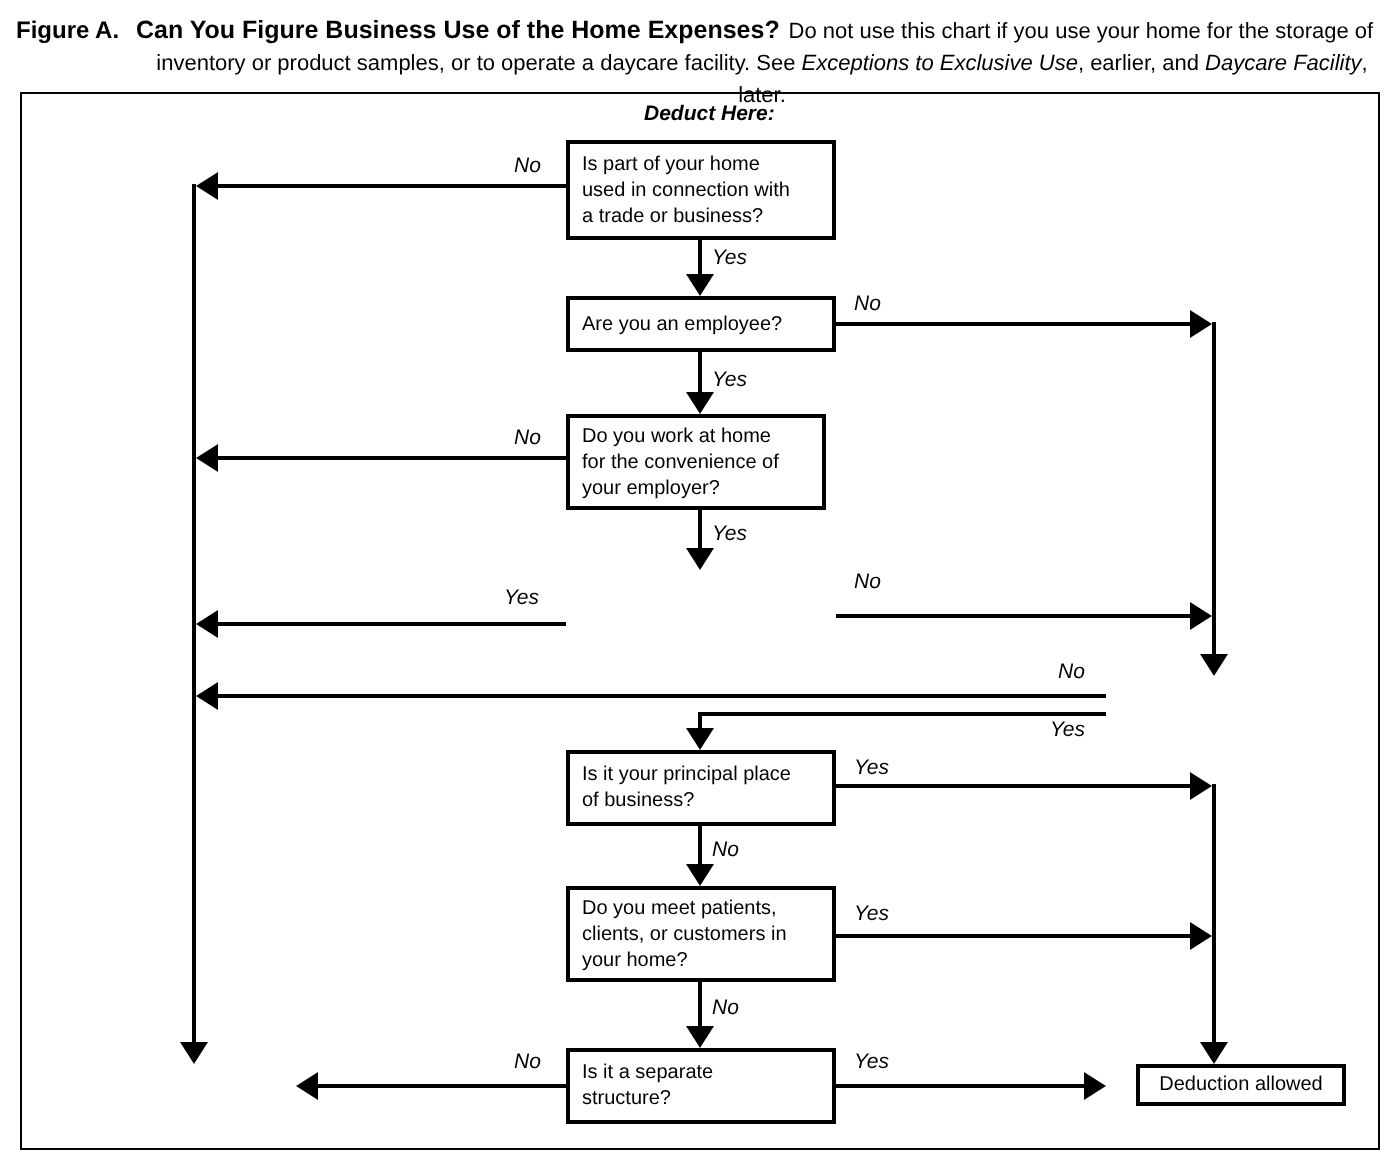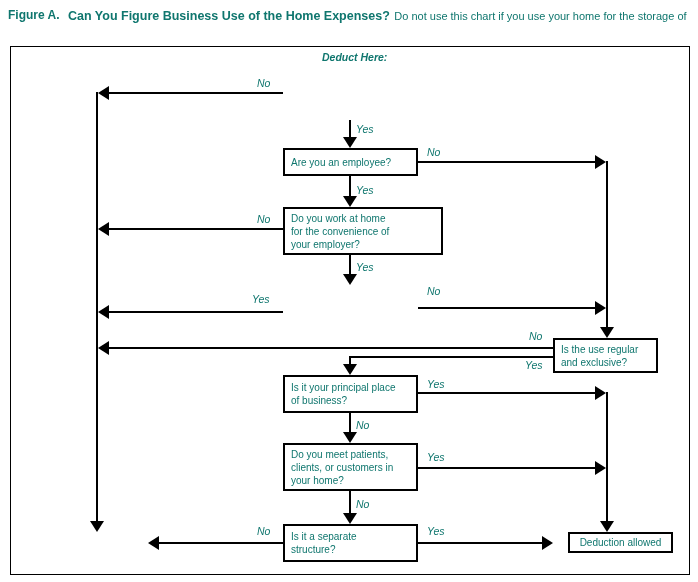--- a/index.html
+++ b/index.html
@@ -1,18 +1,18 @@
 <!DOCTYPE html>
 <html><head>
 <meta charset="utf-8">
 <style>
   html,body{margin:0;padding:0;background:#fff;}
   .canvas{
     position:relative;width:698px;height:582px;background:#ffffff;
-    font-family:"Liberation Sans", sans-serif;color:#0f766e;overflow:hidden;
+    font-family:"Liberation Sans", sans-serif;color:#000000;overflow:hidden;
   }
   
   .header{position:absolute;left:8px;top:6px;width:686px;}
   .fig-label{position:absolute;left:0;top:2px;font-weight:bold;font-size:12px;}
   .header-text{margin-left:60px;}
   .t-line1{white-space:nowrap;}
   .title{font-weight:bold;font-size:12.5px;}
   .note{font-size:11px;line-height:1.45;text-align:center;}
   .note i{font-style:italic;}
   
@@ -40,20 +40,23 @@
 <body>
 
 <div class="canvas">
 
   <div class="header">
     <span class="fig-label">Figure A.</span>
     <div class="header-text">
       <div class="t-line1">
         <span class="title">Can You Figure Business Use of the Home Expenses?</span>
         <span class="note">Do not use this chart if you use your home for the storage of</span>
+      </div>
+      <div class="note">
+        <span>inventory or product samples, or to operate a daycare facility. See </span><i>Exceptions to Exclusive Use</i><span>, earlier, and </span><i>Daycare Facility</i><span>, later.</span>
       </div>
     </div>
   </div>
 
   <div class="frame"></div>
 
   <div class="vline" style="left:349px;top:120px;height:18px"></div>
   <div class="vline" style="left:349px;top:176px;height:20px"></div>
   <div class="vline" style="left:349px;top:255px;height:19px"></div>
   <div class="vline" style="left:349px;top:413px;height:19px"></div>
@@ -96,26 +99,27 @@
   <div class="arr arr-l" style="left:148px;top:536px"></div>
 
   <div class="arr arr-r" style="left:595px;top:155px"></div>
   <div class="arr arr-r" style="left:595px;top:301px"></div>
   <div class="arr arr-r" style="left:595px;top:386px"></div>
   <div class="arr arr-r" style="left:595px;top:461px"></div>
   <div class="arr arr-r" style="left:542px;top:536px"></div>
 
   <div class="start">Deduct Here:</div>
 
+  <div class="qbox" style="left:283px;top:70px;width:135px;height:50px">Is part of your home
+used in connection with
+a trade or business?</div>
   <div class="qbox" style="left:283px;top:148px;width:135px;height:28px">Are you an employee?</div>
-  <div class="qbox" style="left:283px;top:207px;width:160px;height:48px">Do you work at home
+  <div class="qbox" style="left:283px;top:207px;width:130px;height:48px">Do you work at home
 for the convenience of
 your employer?</div>
-  <div class="qbox" style="left:553px;top:338px;width:105px;height:35px">Is the use regular
-and exclusive?</div>
   <div class="qbox" style="left:283px;top:375px;width:135px;height:38px">Is it your principal place
 of business?</div>
   <div class="qbox" style="left:283px;top:443px;width:135px;height:48px">Do you meet patients,
 clients, or customers in
 your home?</div>
   <div class="qbox" style="left:283px;top:524px;width:135px;height:38px">Is it a separate
 structure?</div>
   <div class="qbox endbox" style="left:568px;top:532px;width:105px;height:21px">Deduction allowed</div>
 
   <span class="lbl" style="left:257px;top:77px">No</span>

